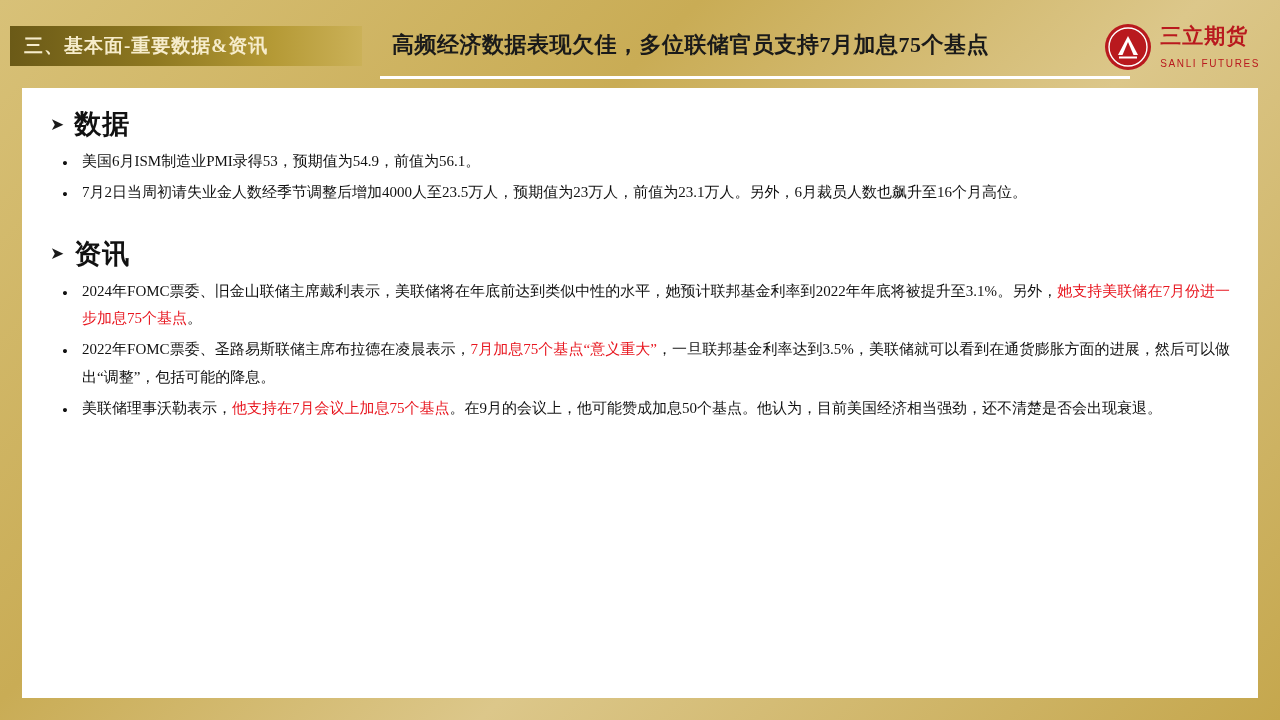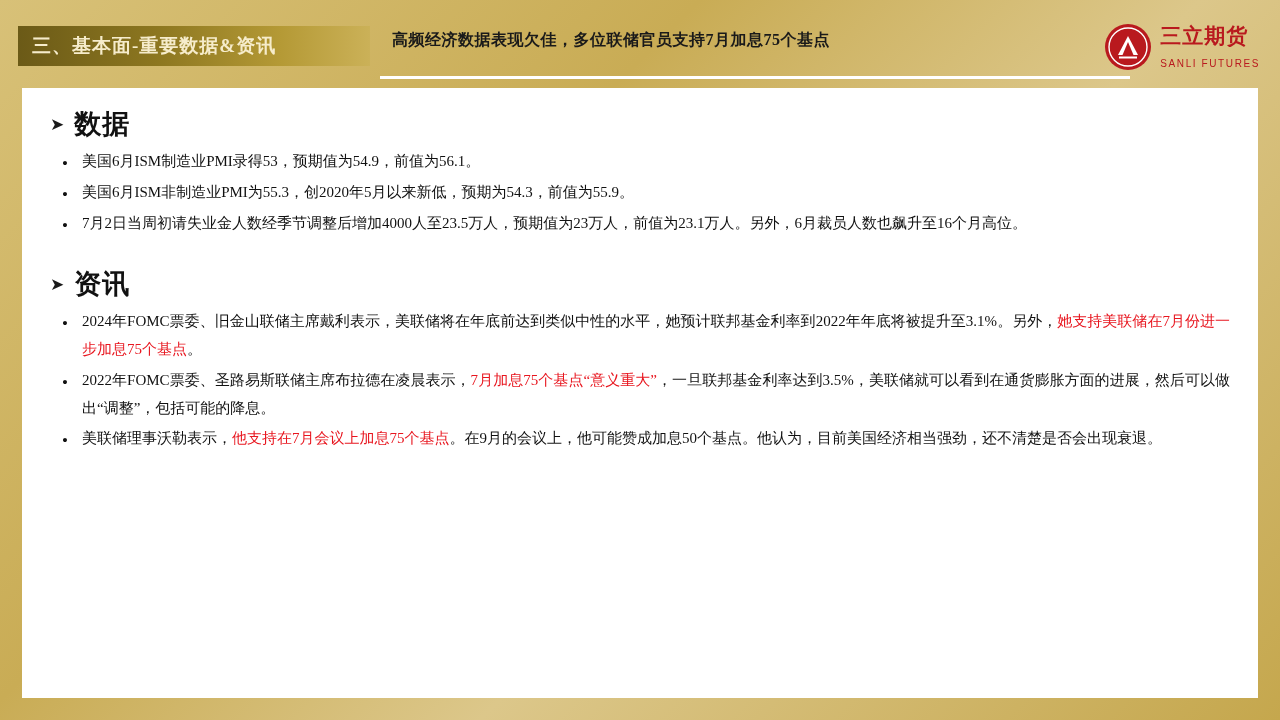--- a/index.html
+++ b/index.html
@@ -33,21 +33,21 @@
   
   .header {
     position: absolute;
     left: 0;
     top: 0;
     width: 1280px;
     height: 88px;
   }
   .title-plate {
     position: absolute;
-    left: 18px;
+    left: 10px;
     top: 26px;
     width: 352px;
     height: 40px;
     background: linear-gradient(to right, #6b5a17 0%, #8d7720 40%, #b59a36 75%, #cbb158 100%);
     display: flex;
     align-items: center;
     padding-left: 14px;
     box-sizing: border-box;
   }
   .title-plate span {
@@ -56,21 +56,21 @@
     font-weight: bold;
     letter-spacing: 1px;
     font-family: "Liberation Serif", "DejaVu Serif", serif;
   }
   .headline {
     position: absolute;
     left: 392px;
     top: 30px;
     width: 730px;
     color: #1a1a1a;
-    font-size: 16px;
+    font-size: 22px;
     font-weight: bold;
     letter-spacing: 0.5px;
     text-align: left;
     font-family: "Liberation Serif", "DejaVu Serif", serif;
   }
   .header-underline {
     position: absolute;
     left: 380px;
     top: 76px;
     width: 750px;
@@ -198,21 +198,20 @@
 
   <div class="inner-white">
     <div class="content">
 
       <div class="section-head">
         <span class="arrow-bullet">➤</span>
         <span class="sec-label">数据</span>
       </div>
       <ul class="bullets">
         <li><span>美国6月ISM制造业PMI录得53，预期值为54.9，前值为56.1。</span></li>
-        <li><span>美国6月ISM非制造业PMI为55.3，创2020年5月以来新低，预期为54.3，前值为55.9。</span></li>
         <li><span>7月2日当周初请失业金人数经季节调整后增加4000人至23.5万人，预期值为23万人，前值为23.1万人。另外，6月裁员人数也飙升至16个月高位。</span></li>
       </ul>
 
       <div class="gap-block"></div>
 
       <div class="section-head">
         <span class="arrow-bullet">➤</span>
         <span class="sec-label">资讯</span>
       </div>
       <ul class="bullets">

